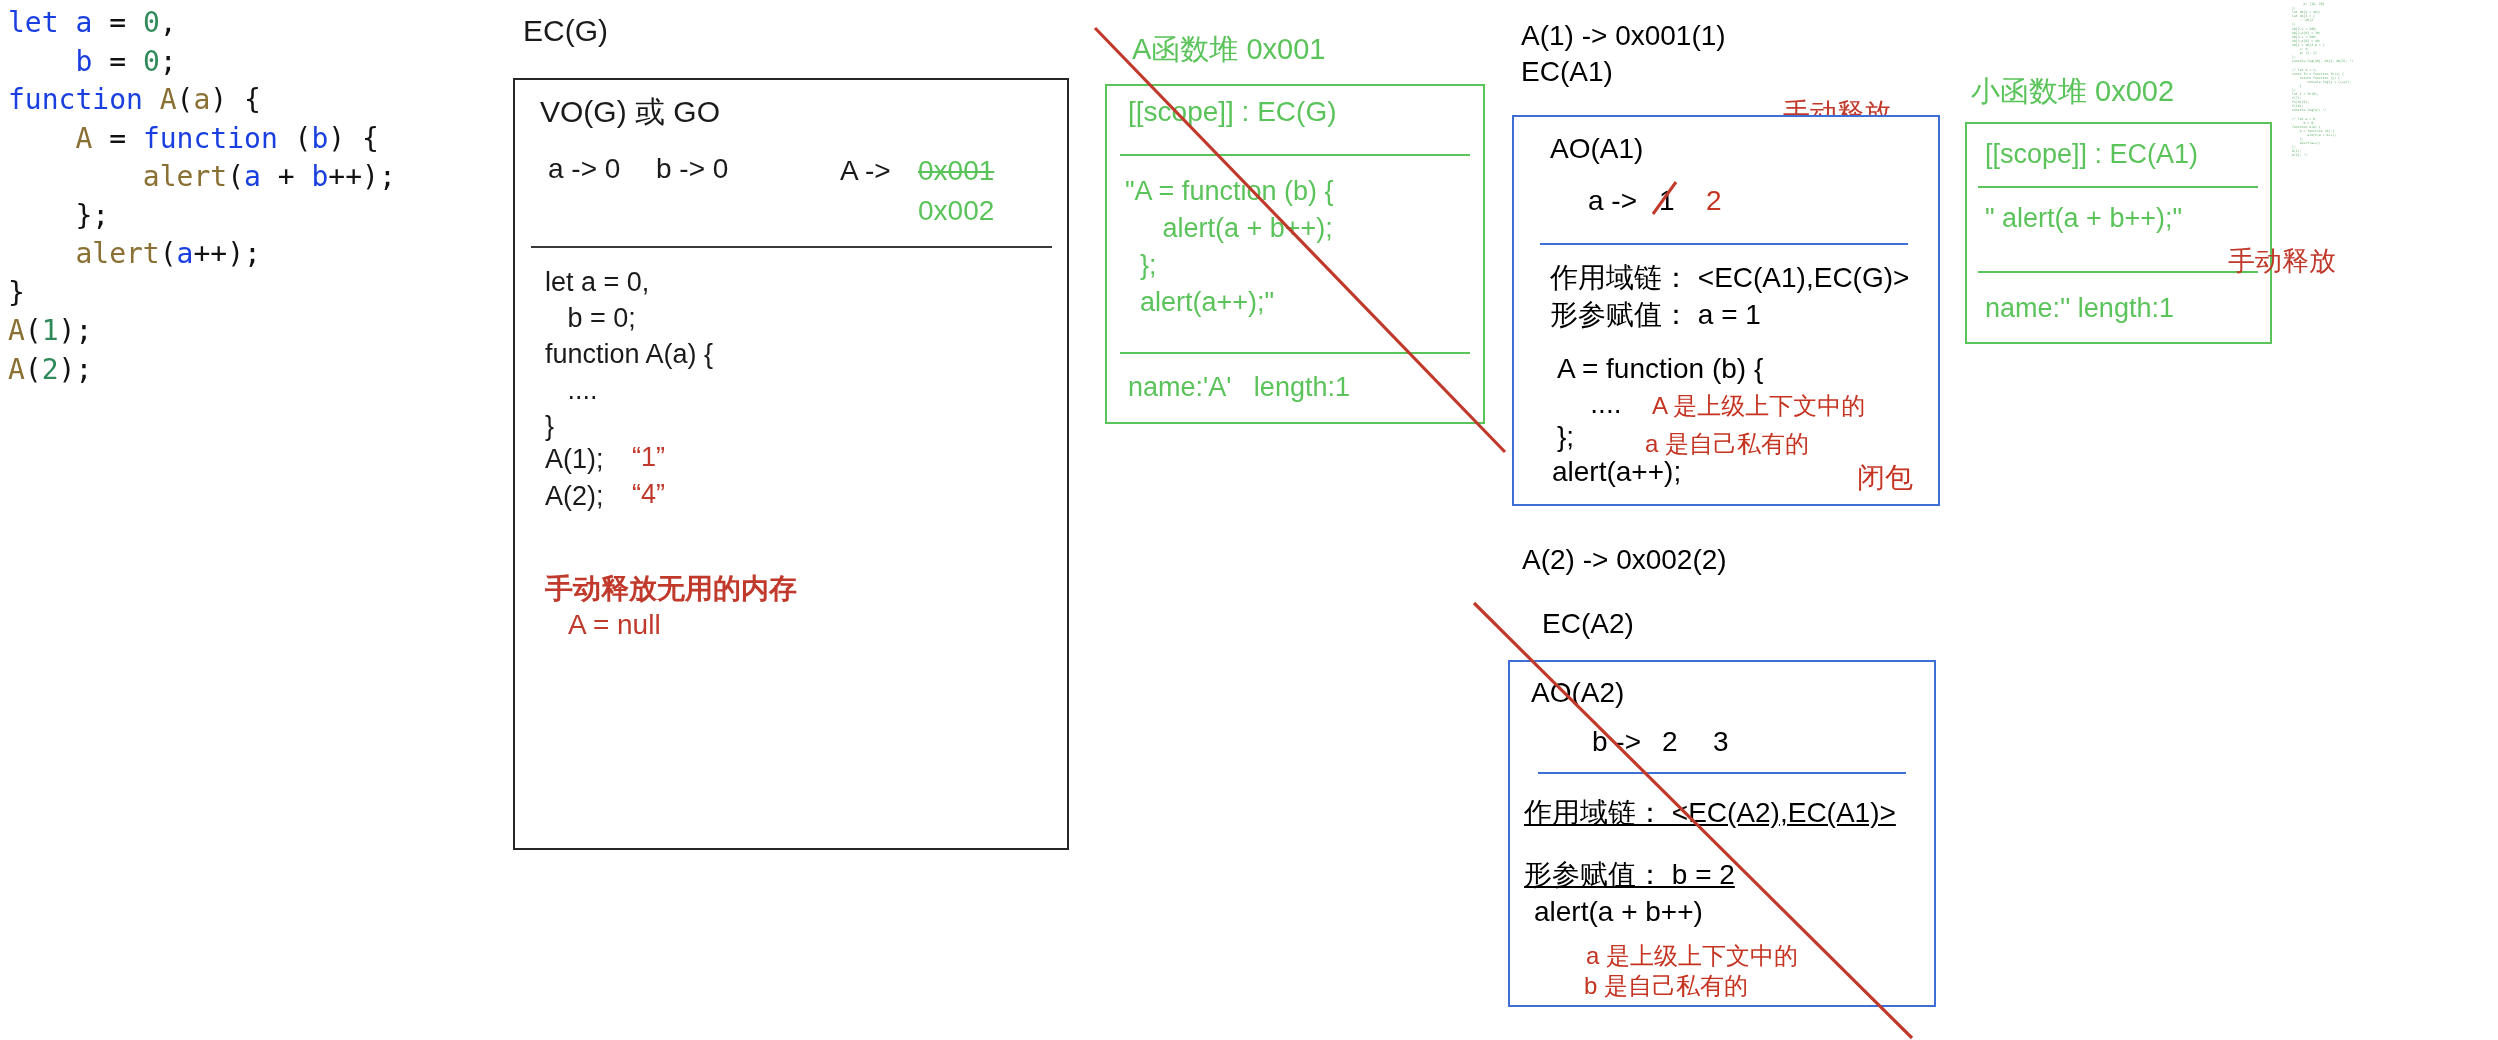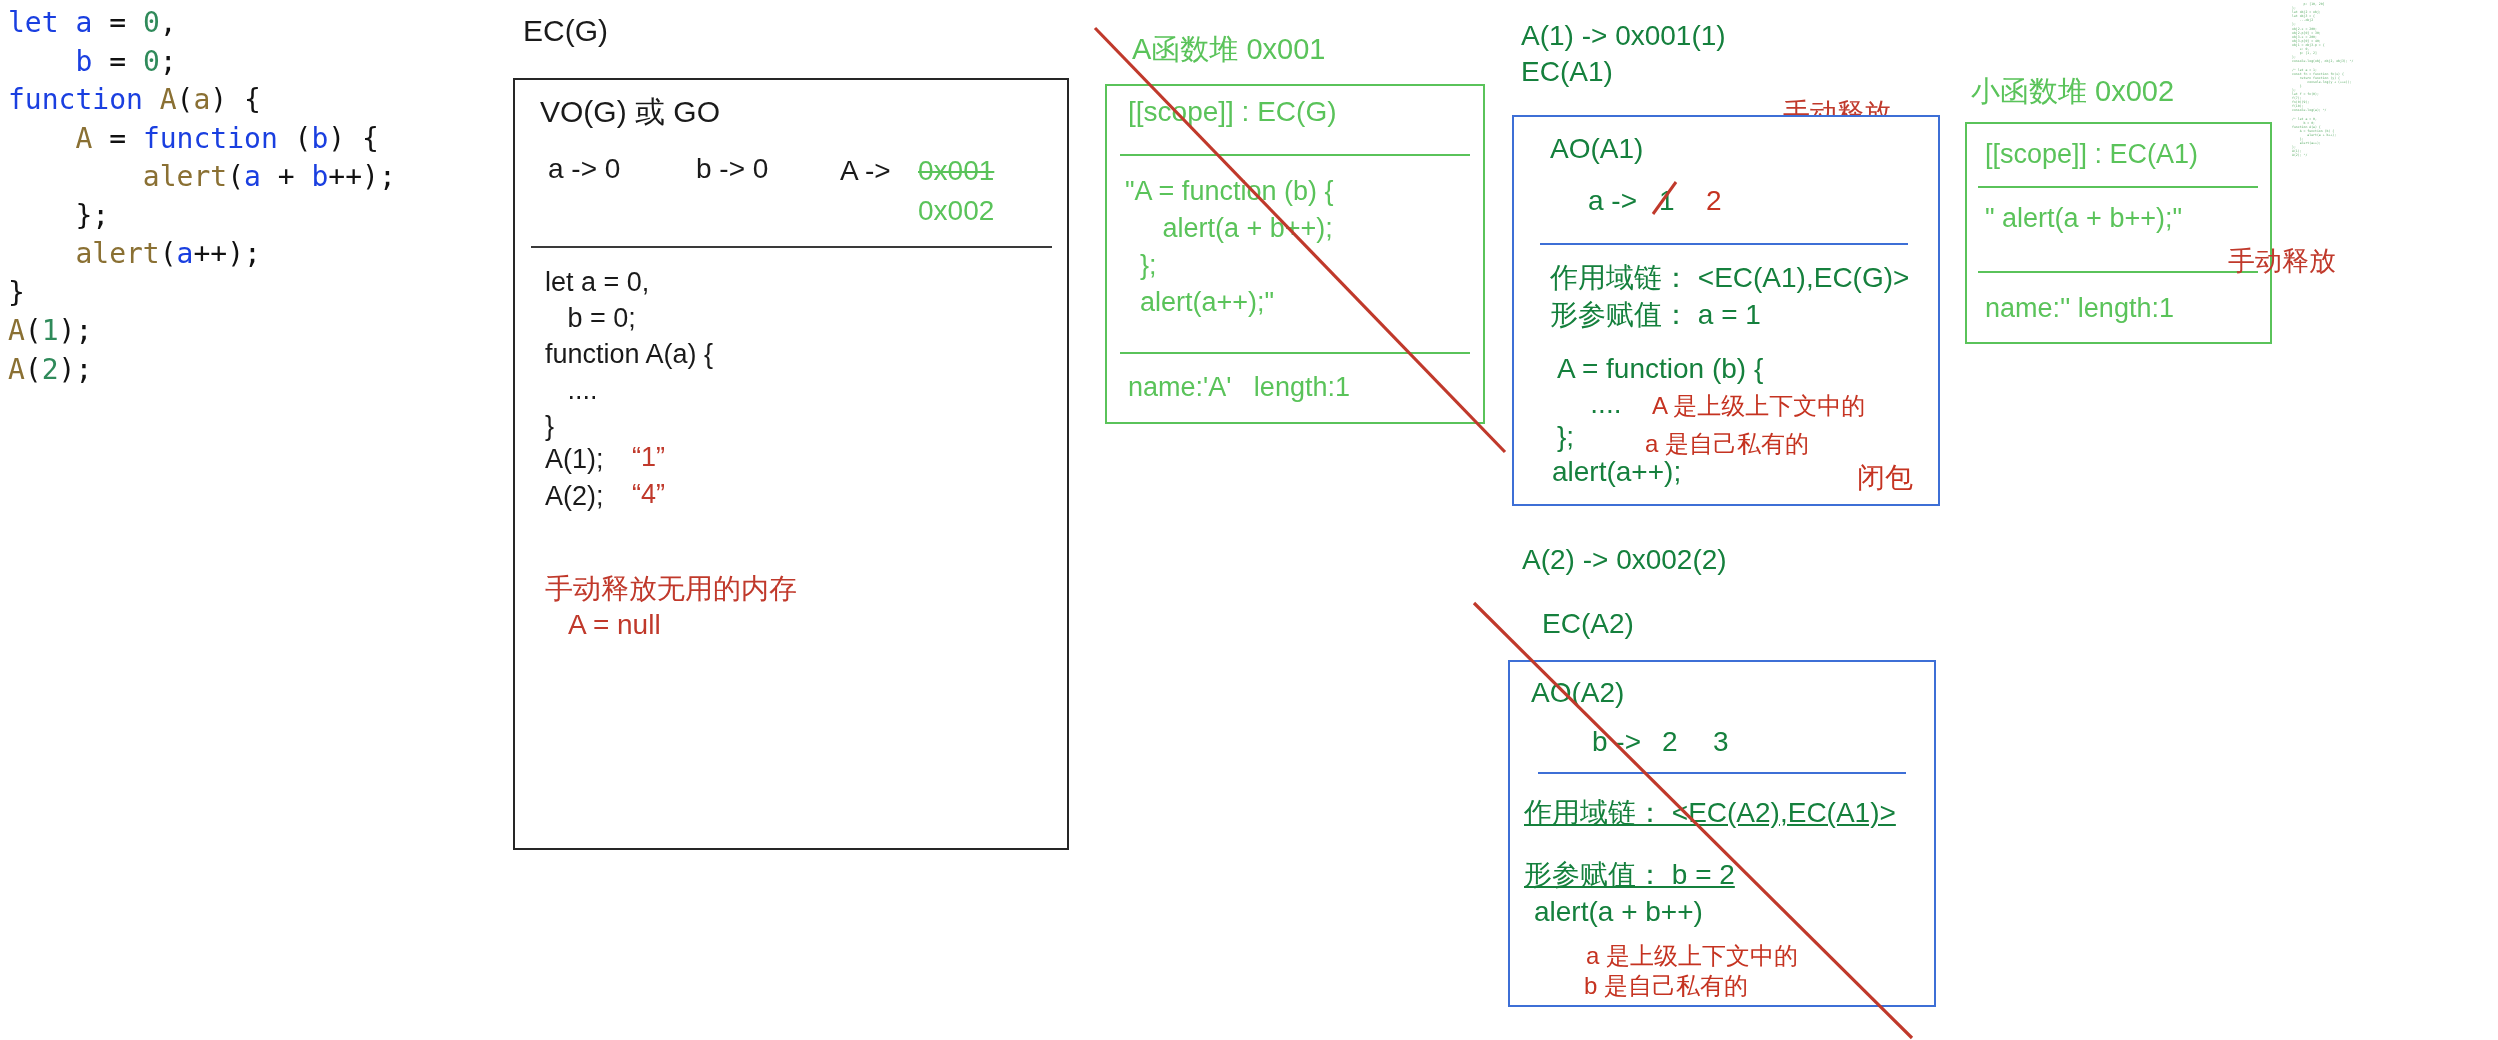--- a/index.html
+++ b/index.html
@@ -41,21 +41,21 @@
   .box-black { border: 2.5px solid #262626; }
   .box-green { border: 2px solid #5ac35a; }
   .box-blue  { border: 2px solid #3d6fd6; }
 
   .hr-black { height: 0; border-top: 2px solid #3a3a3a; }
   .hr-green { height: 0; border-top: 2px solid #5ac35a; }
   .hr-blue  { height: 0; border-top: 2px solid #3d6fd6; }
 
   .t-black { color: #1a1a1a; }
   .t-green { color: #5ac35a; }
-  .t-blue  { color: #15803d; }
+  .t-blue  { color: #000000; }
   .t-red   { color: #c0392b; }
   .t-red2  { color: #c53321; }
 
   .lbl { white-space: pre; }
   .f24 { font-size: 24px; }
   .f27 { font-size: 27px; }
   .f28 { font-size: 28px; }
   .f29 { font-size: 29px; }
   .f30 { font-size: 30px; }
 
@@ -85,35 +85,35 @@
 
 <div id="code-block" class="abs"><div><span class="kw">let </span><span class="var">a</span><span class="pl"> = </span><span class="num">0</span><span class="pl">,</span></div><div><span class="pl">    </span><span class="var">b</span><span class="pl"> = </span><span class="num">0</span><span class="pl">;</span></div><div><span class="kw">function </span><span class="fn">A</span><span class="pl">(</span><span class="fn">a</span><span class="pl">) {</span></div><div><span class="pl">    </span><span class="fn">A</span><span class="pl"> = </span><span class="kw">function </span><span class="pl">(</span><span class="var">b</span><span class="pl">) {</span></div><div><span class="pl">        </span><span class="fn">alert</span><span class="pl">(</span><span class="var">a</span><span class="pl"> + </span><span class="var">b</span><span class="pl">++);</span></div><div><span class="pl">    };</span></div><div><span class="pl">    </span><span class="fn">alert</span><span class="pl">(</span><span class="var">a</span><span class="pl">++);</span></div><div><span class="pl">}</span></div><div><span class="fn">A</span><span class="pl">(</span><span class="num">1</span><span class="pl">);</span></div><div><span class="fn">A</span><span class="pl">(</span><span class="num">2</span><span class="pl">);</span></div></div>
 
 <div class="abs lbl f30 t-black" style="left:523px; top:14px;">EC(G)</div>
 
 <div class="abs box box-black" style="left:513px; top:78px; width:556px; height:772px;"></div>
 
 <div class="abs lbl f30 t-black" style="left:540px; top:92px;">VO(G) 或 GO</div>
 
 <div class="abs lbl f28 t-black" style="left:548px; top:153px;">a -&gt; 0</div>
-<div class="abs lbl f28 t-black" style="left:696px; top:153px;">b -&gt; 0</div>
+<div class="abs lbl f28 t-black" style="left:656px; top:153px;">b -&gt; 0</div>
 <div class="abs lbl f28 t-black" style="left:840px; top:155px;">A -&gt;</div>
 <div class="abs lbl f28 t-green strike-green" style="left:918px; top:155px;">0x001</div>
 <div class="abs lbl f28 t-green" style="left:918px; top:195px;">0x002</div>
 
 <div class="abs hr-black" style="left:531px; top:246px; width:521px;"></div>
 
 <div class="abs lbl f27 t-black" style="left:545px; top:264px; line-height:36px;"><span>let a = 0,</span><br><span>   b = 0;</span><br><span>function A(a) {</span><br><span>   ....</span><br><span>}</span></div>
 
 <div class="abs lbl f27 t-black" style="left:545px; top:444px;">A(1);</div>
 <div class="abs lbl f27 t-red" style="left:632px; top:442px;">“1”</div>
 <div class="abs lbl f27 t-black" style="left:545px; top:481px;">A(2);</div>
 <div class="abs lbl f27 t-red" style="left:632px; top:479px;">“4”</div>
 
-<div class="abs lbl f28 t-red" style="left:545px; top:570px;">手动释放无用的内存</div>
+<div class="abs lbl f28 t-red" style="left:545px; top:570px;font-weight:bold;">手动释放无用的内存</div>
 <div class="abs lbl f28 t-red" style="left:568px; top:609px;">A = null</div>
 
 <div class="abs lbl f29 t-green" style="left:1132px; top:30px;">A函数堆 0x001</div>
 
 <div class="abs box box-green" style="left:1105px; top:84px; width:380px; height:340px;"></div>
 
 <div class="abs lbl f28 t-green" style="left:1128px; top:96px;">[[scope]] : EC(G)</div>
 
 <div class="abs hr-green" style="left:1120px; top:154px; width:350px;"></div>
 

